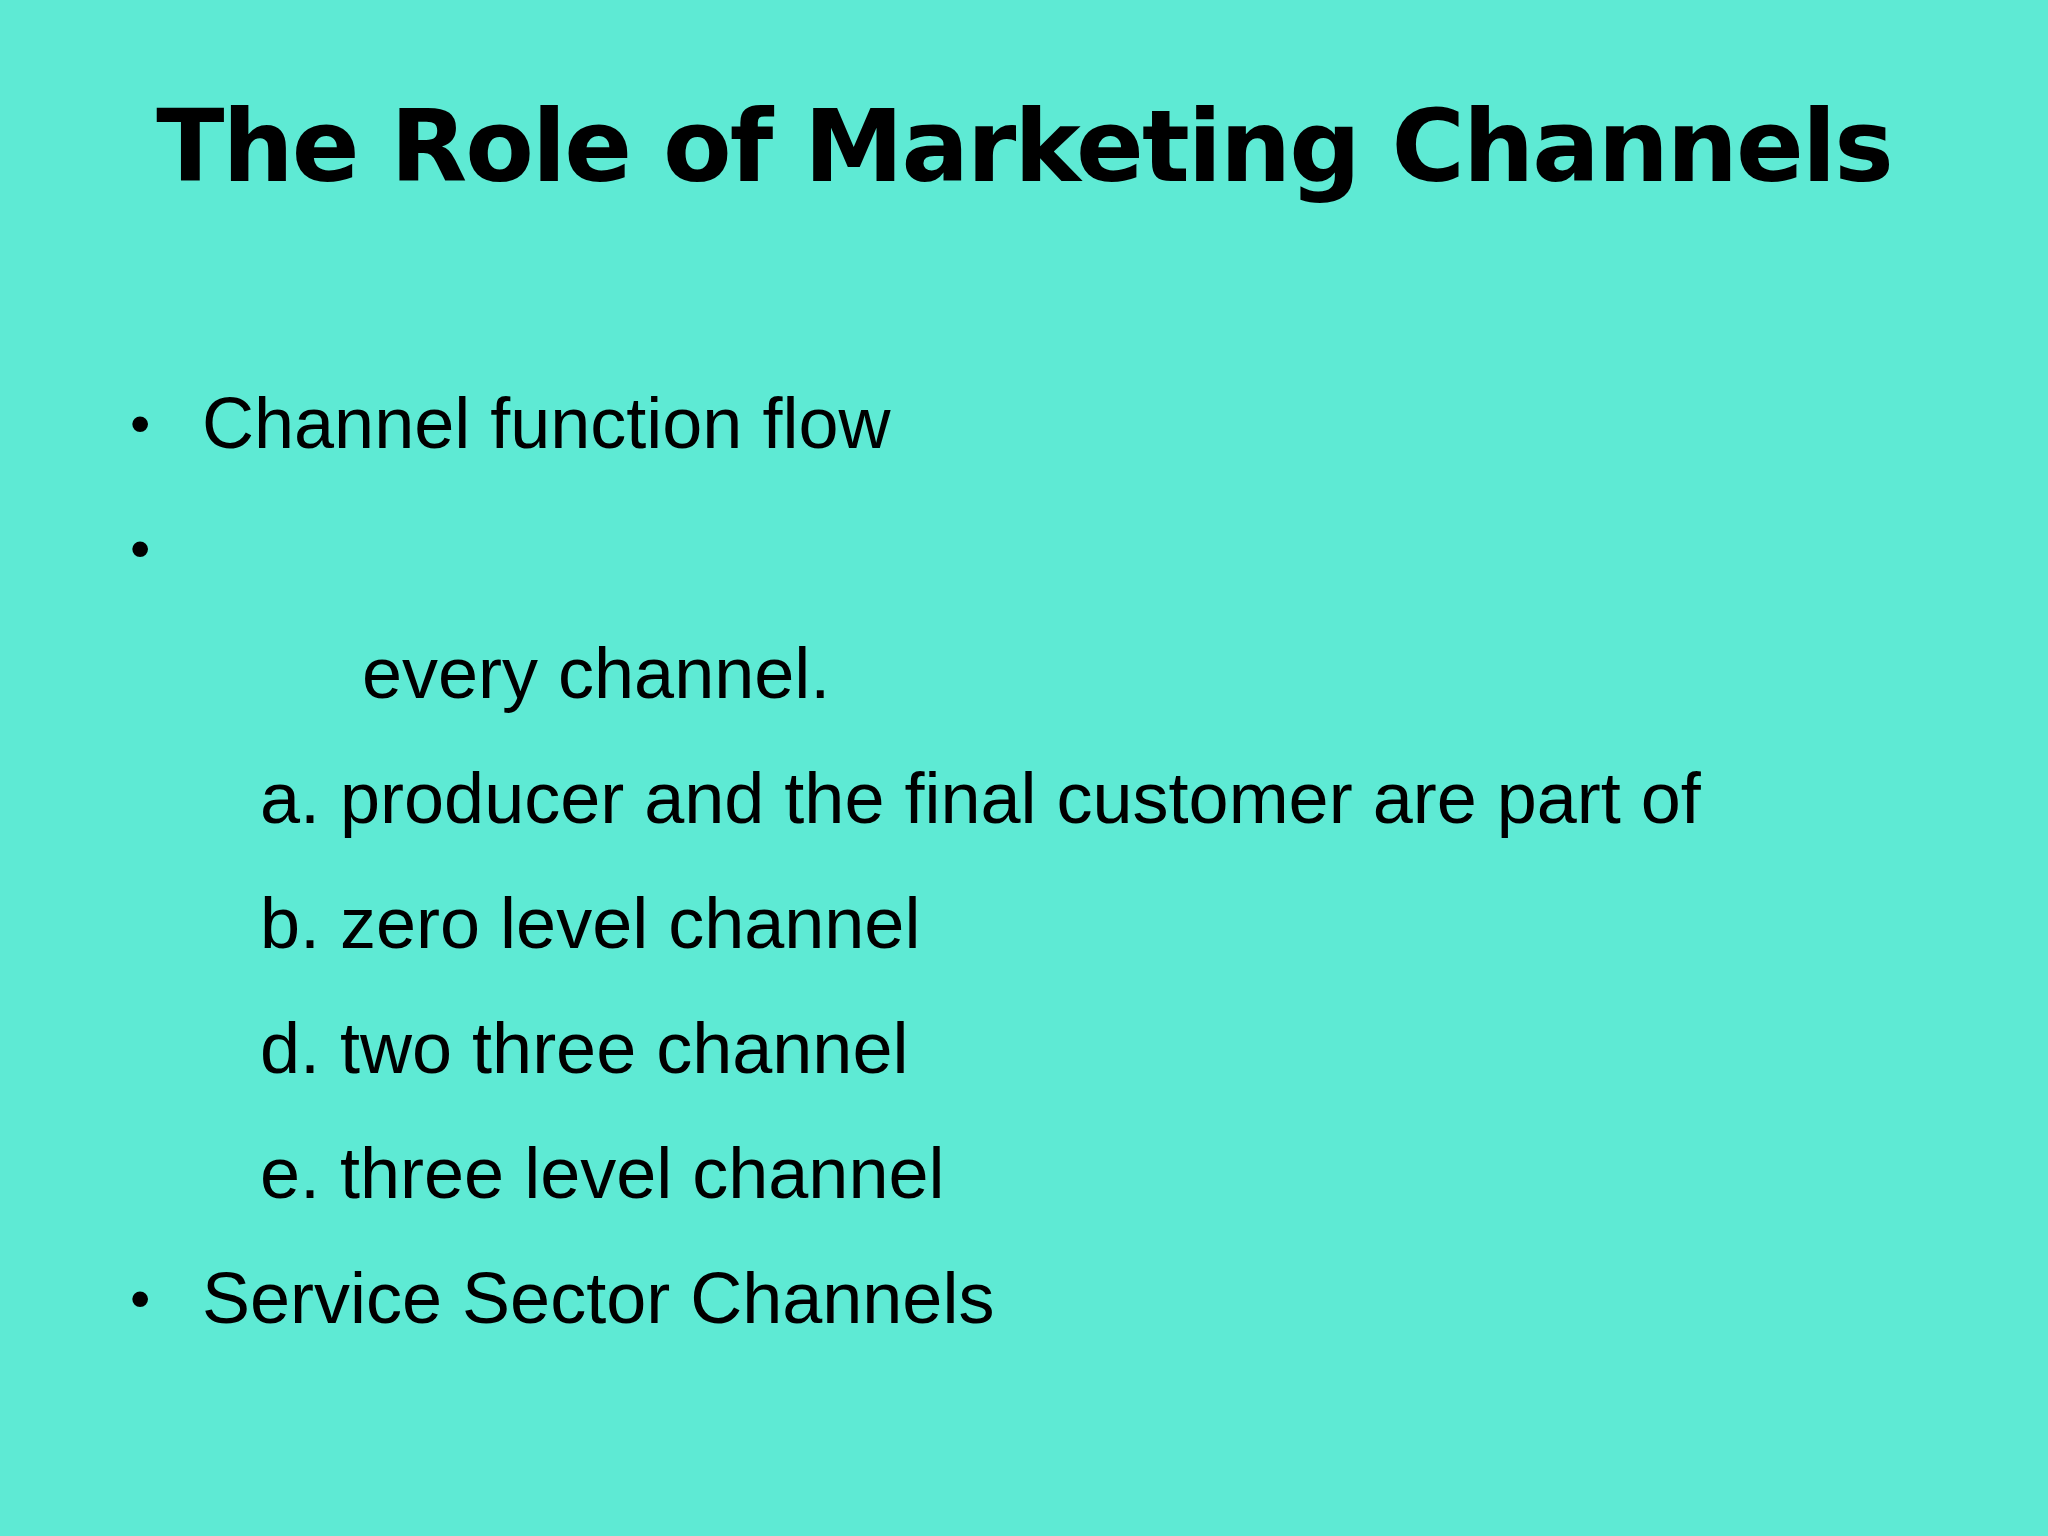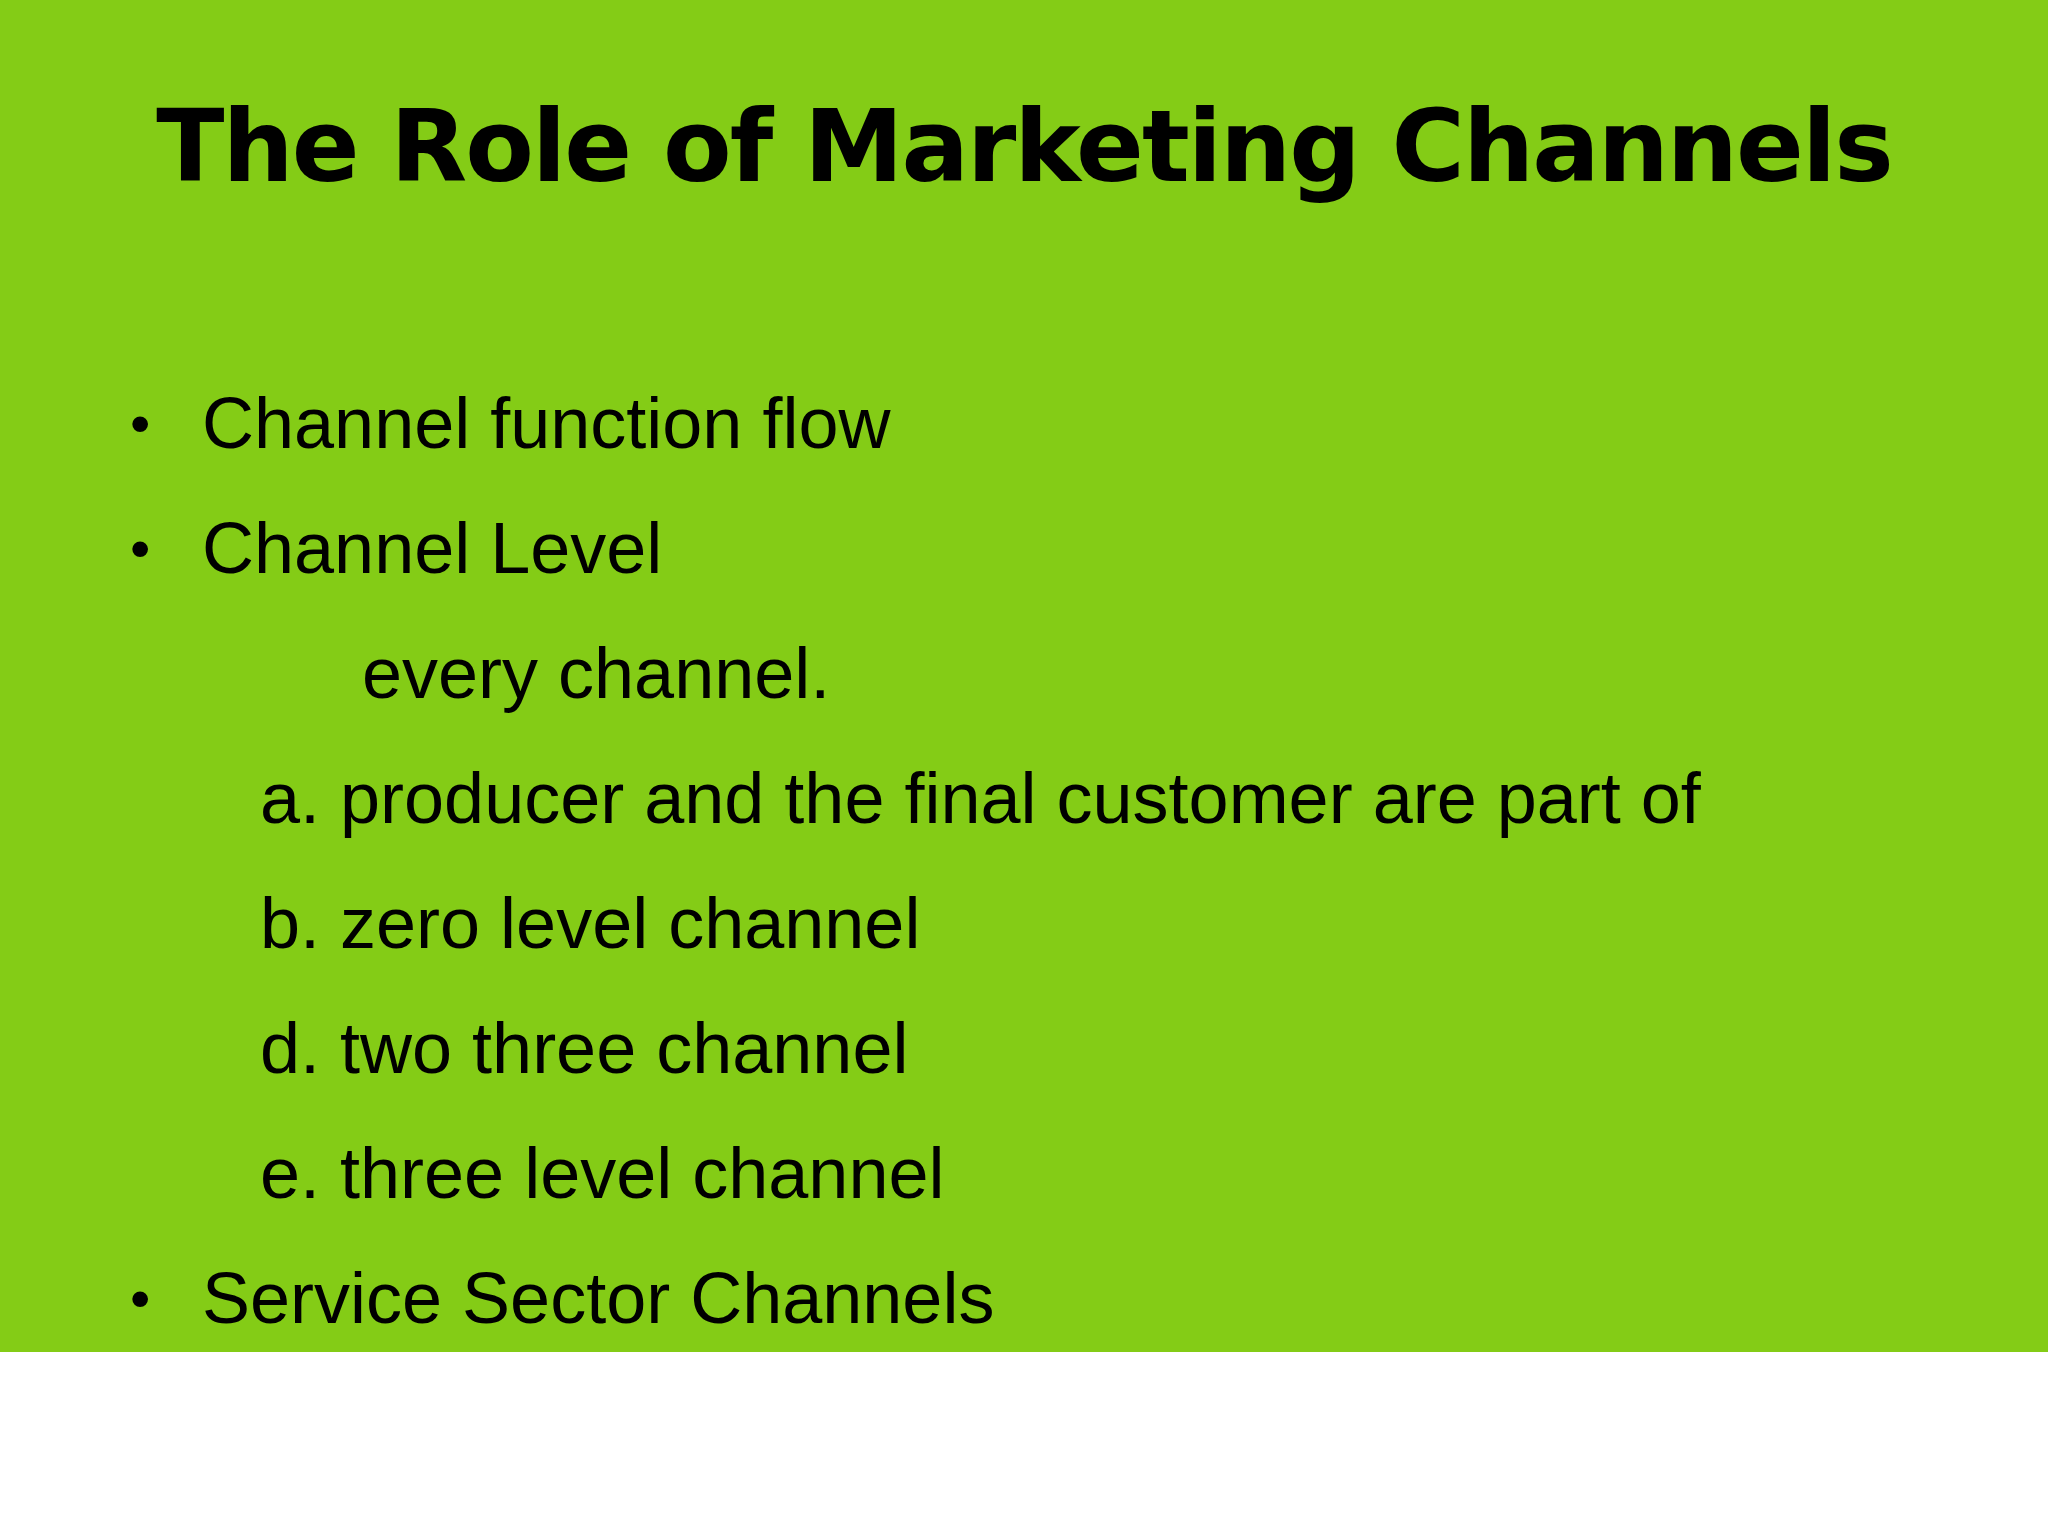--- a/index.html
+++ b/index.html
@@ -3,22 +3,22 @@
 <meta charset="utf-8">
 <style>
   html, body {
     margin: 0;
     padding: 0;
     background: #ffffff;
   }
   .slide {
     position: relative;
     width: 2048px;
-    height: 1352px;
-    background: #84cc16;
+    height: 1536px;
+    background: #5eead4;
     color: #000000;
     font-family: "Liberation Sans", sans-serif;
     overflow: hidden;
   }
   .title {
     position: absolute;
     top: 88px;
     left: 0;
     right: 0;
     text-align: center;
@@ -69,21 +69,20 @@
 
   <div class="content">
 
     <div class="line bullet">
       <span class="marker">•</span>
       <span class="text">Channel function flow</span>
     </div>
 
     <div class="line bullet">
       <span class="marker">•</span>
-      <span class="text">Channel Level</span>
     </div>
 
     <div class="line cont">
       <span class="text">every channel.</span>
     </div>
 
     <div class="line sub">
       <span class="text">a. producer and the final customer are part of</span>
     </div>
 

